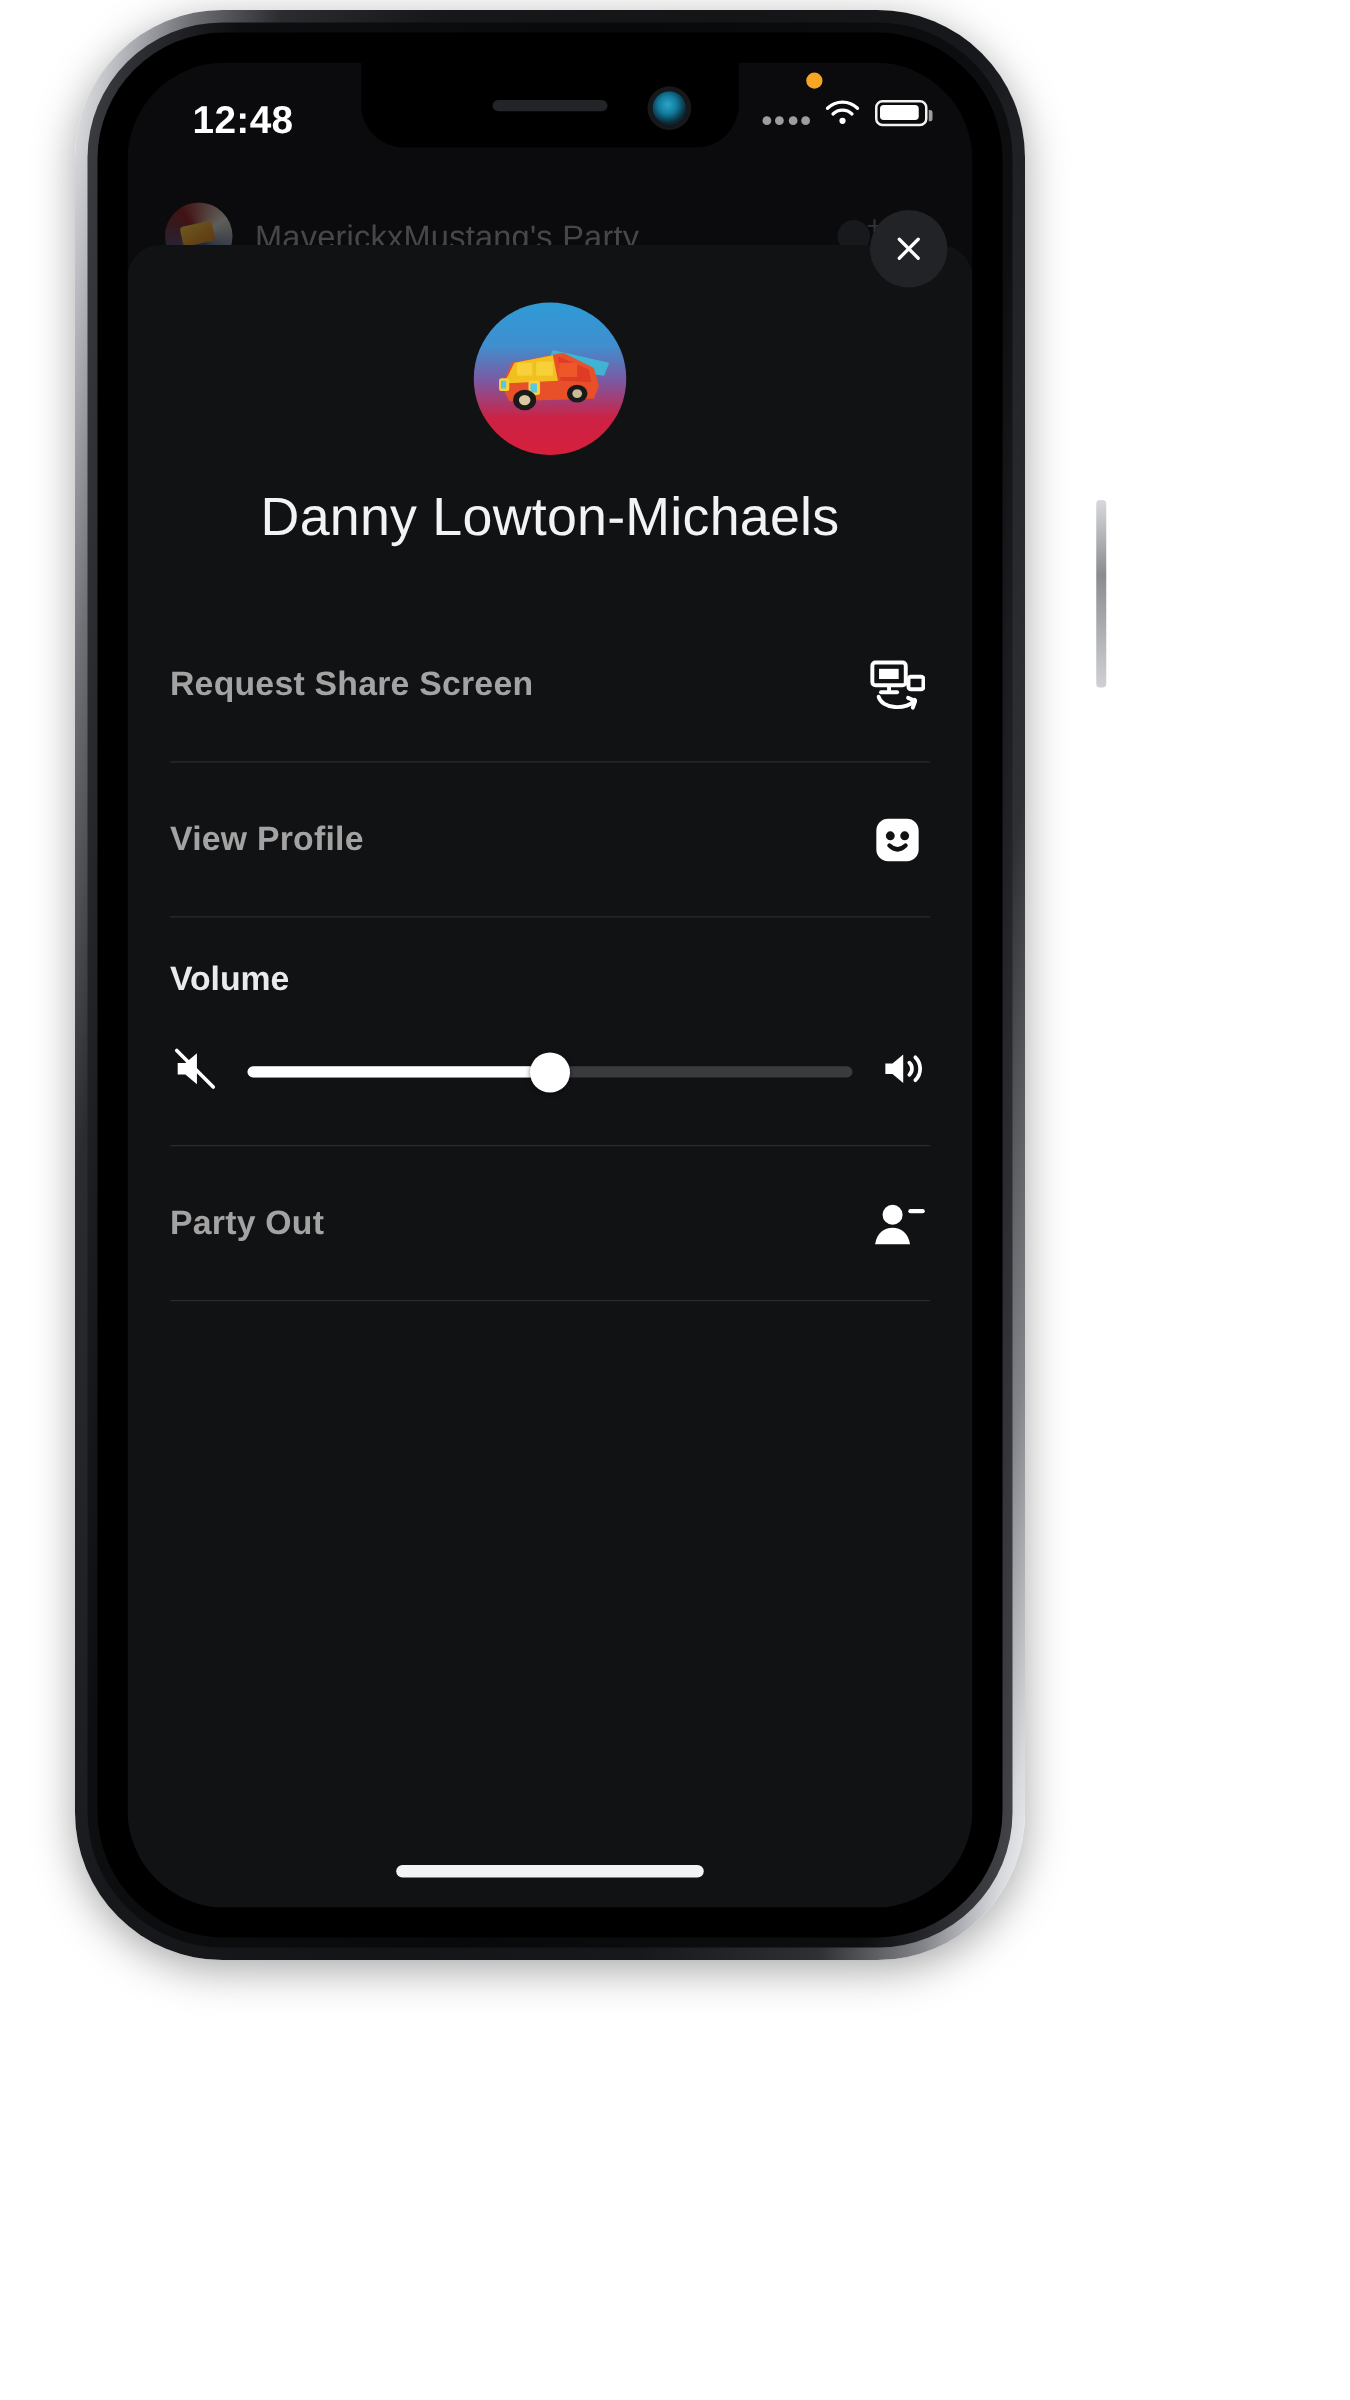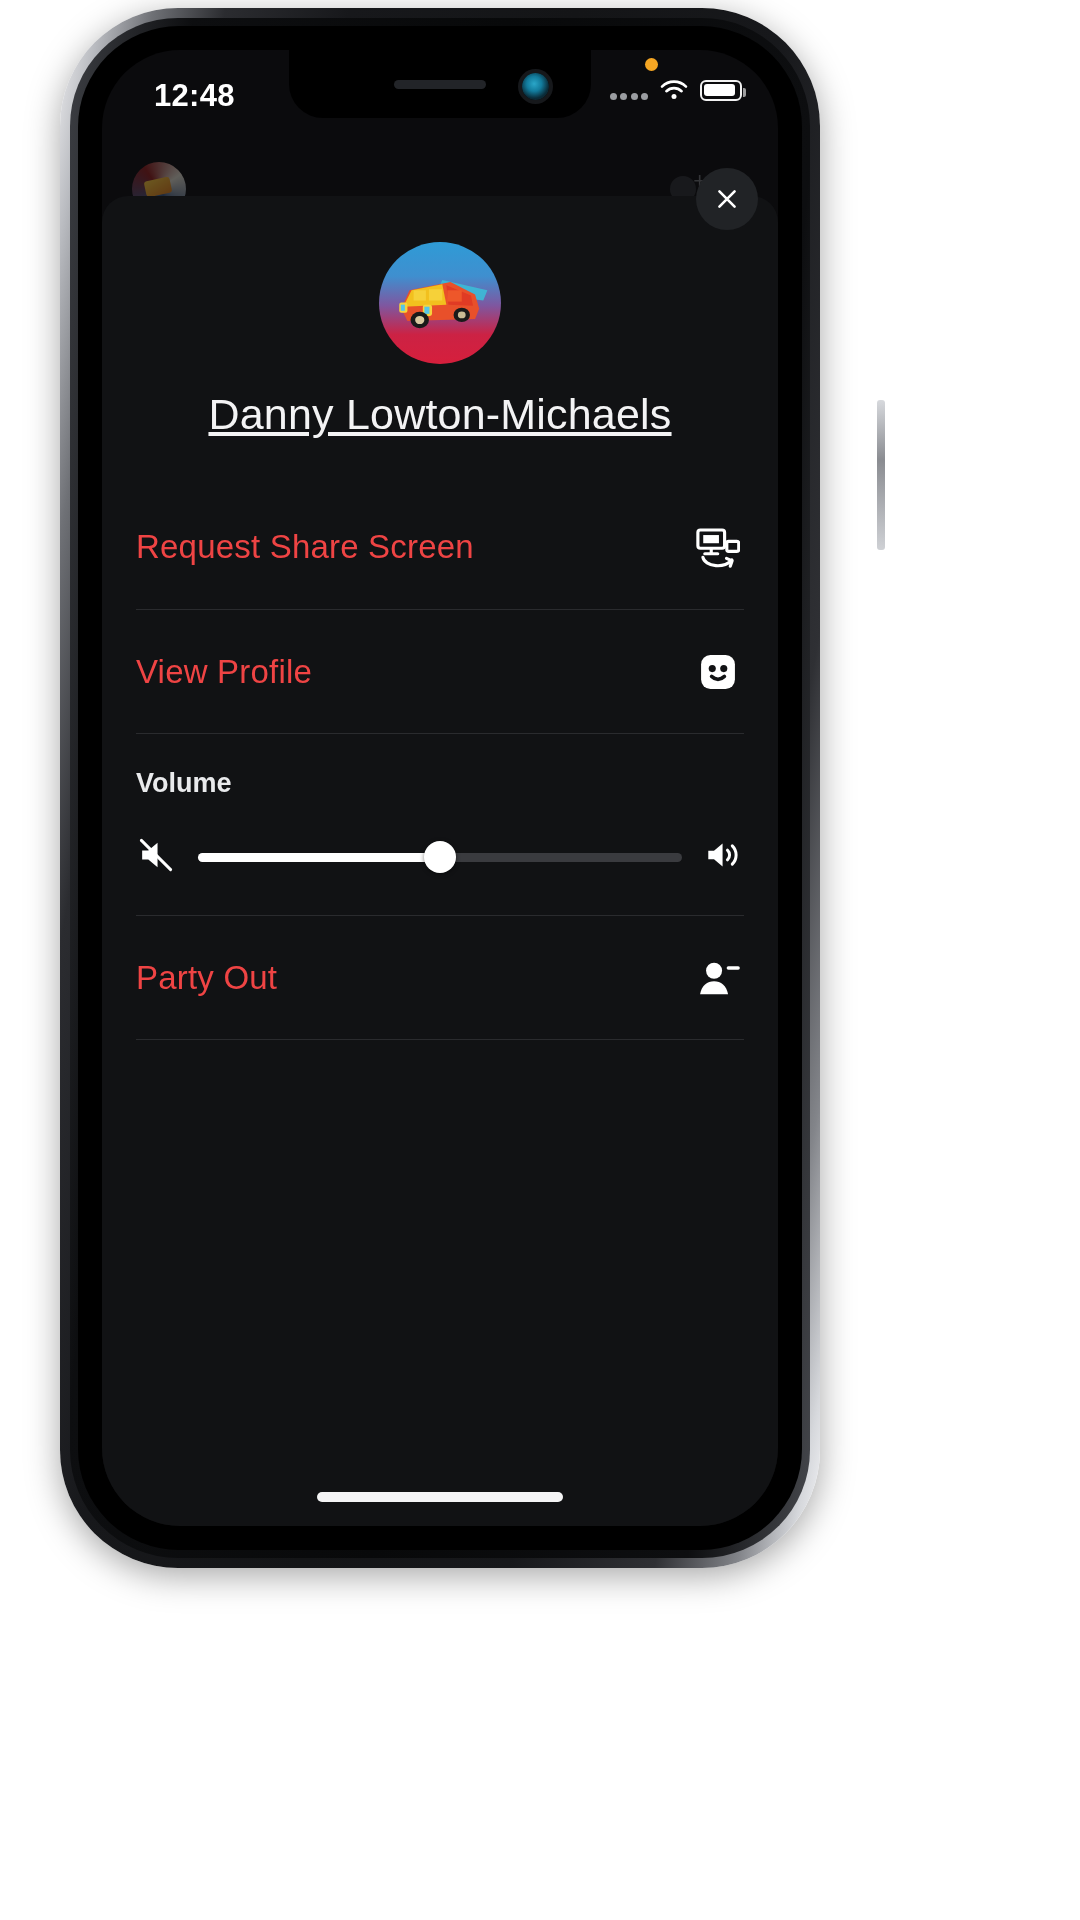--- a/index.html
+++ b/index.html
@@ -148,32 +148,32 @@
 
   .profile { padding-top:46px; text-align:center; }
   .profile-avatar {
     width:122px; height:122px; border-radius:50%;
     margin:0 auto;
     background:linear-gradient(180deg,#2e9bd6 0%, #3f8fcf 28%, #7e57a0 52%, #cc2244 76%, #d61f3c 100%);
     position:relative; overflow:hidden;
   }
   .profile-avatar svg { position:absolute; left:8%; top:20%; width:84%; height:60%; }
   .profile-name {
-    margin-top:26px; color:#f3f3f4; font-size:43px; font-weight:300; letter-spacing:.2px;text-decoration:underline;
+    margin-top:26px; color:#f3f3f4; font-size:43px; font-weight:300; letter-spacing:.2px;
   }
 
   .menu { margin-top:46px; padding:0 0 0 0; }
   .menu-row {
     position:relative; margin:0 34px;
     min-height:124px;
     display:flex; align-items:center; justify-content:space-between;
     border-top:1px solid #2a2b2e;
   }
   .menu-row:first-child { border-top:none; }
-  .menu-label { color:#ef4444; font-size:33px; font-weight:400; letter-spacing:.2px; }
+  .menu-label { color:#a3a3a3; font-size:27px; font-weight:700; letter-spacing:.2px; }
   .menu-icon { width:52px; height:52px; display:flex; align-items:center; justify-content:center; }
   .menu-icon svg { width:44px; height:44px; }
 
   
   .vol-row {
     margin:0 34px; border-top:1px solid #2a2b2e;
     padding:34px 0 36px 0;
   }
   .vol-label { color:#e9eaec; font-size:27px; font-weight:700; }
   .vol-ctrl { margin-top:36px; display:flex; align-items:center; gap:22px; }
@@ -206,20 +206,21 @@
     <div class="btn-side btn-power"></div>
 
     <div class="phone-rim"></div>
     <div class="phone-bezel"></div>
 
     <div class="screen">
 
       <div class="app-bg">
         <div class="party-header">
           <div class="party-avatar"></div>
+          <div class="party-title">MaverickxMustang's Party</div>
           <div class="party-actions">
             <div class="pa-icon">
                 <span class="pa-plus">+</span>
               </div>
             <div class="pa-chat"></div>
           </div>
         </div>
       </div>
 
       <div class="sheet">

